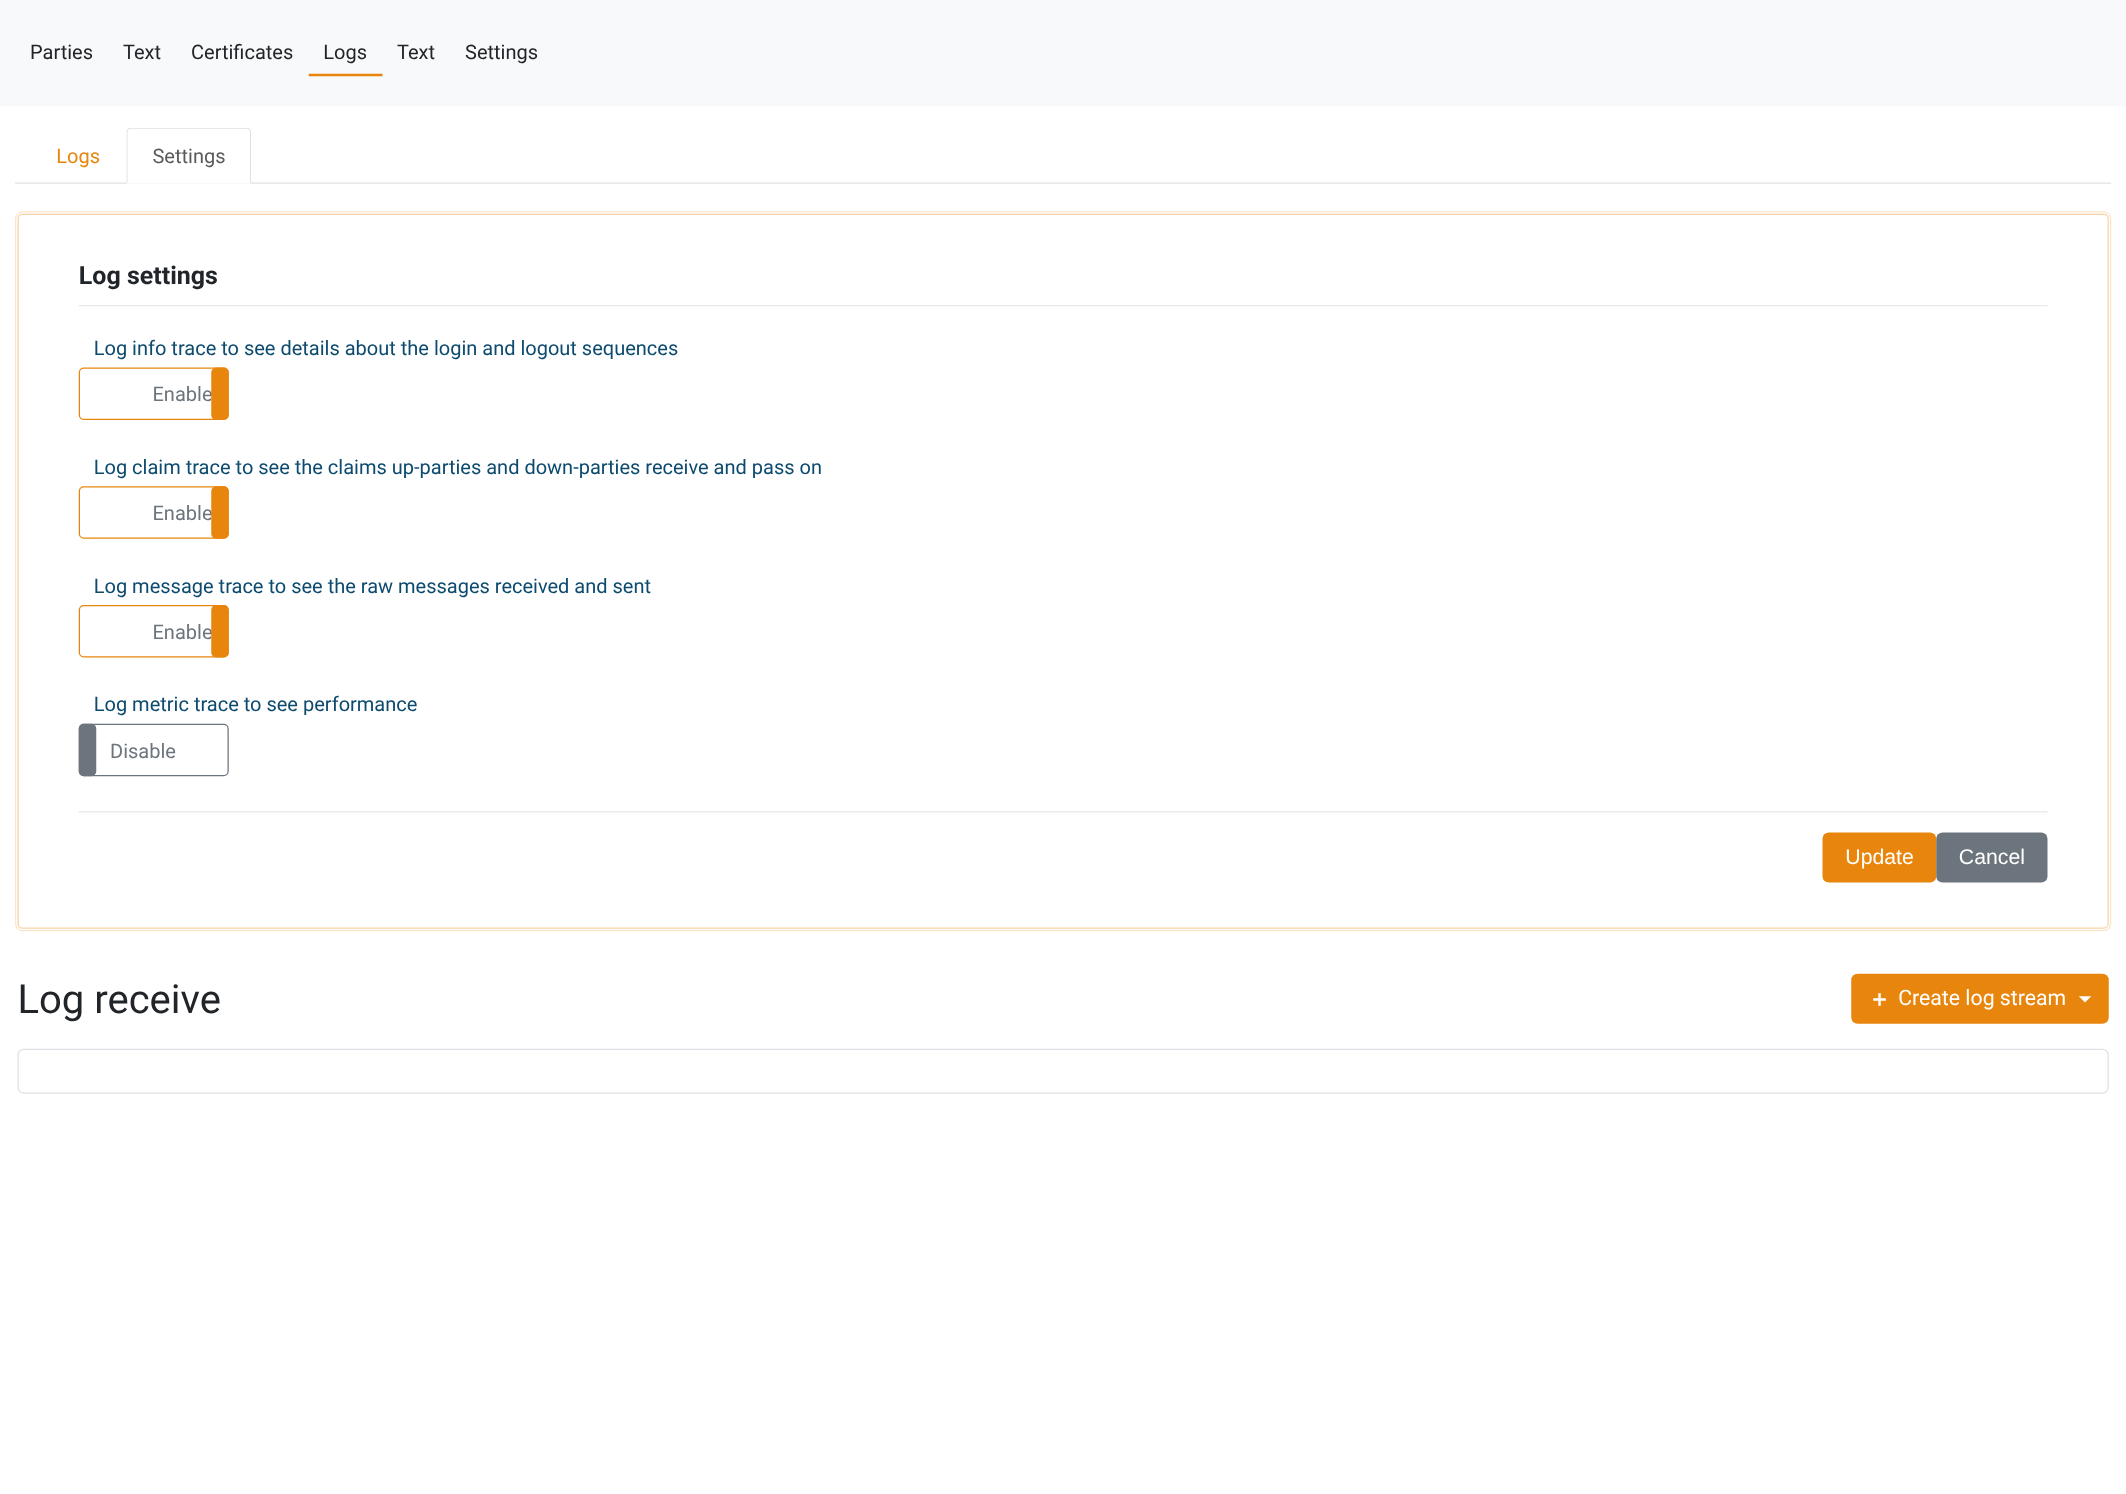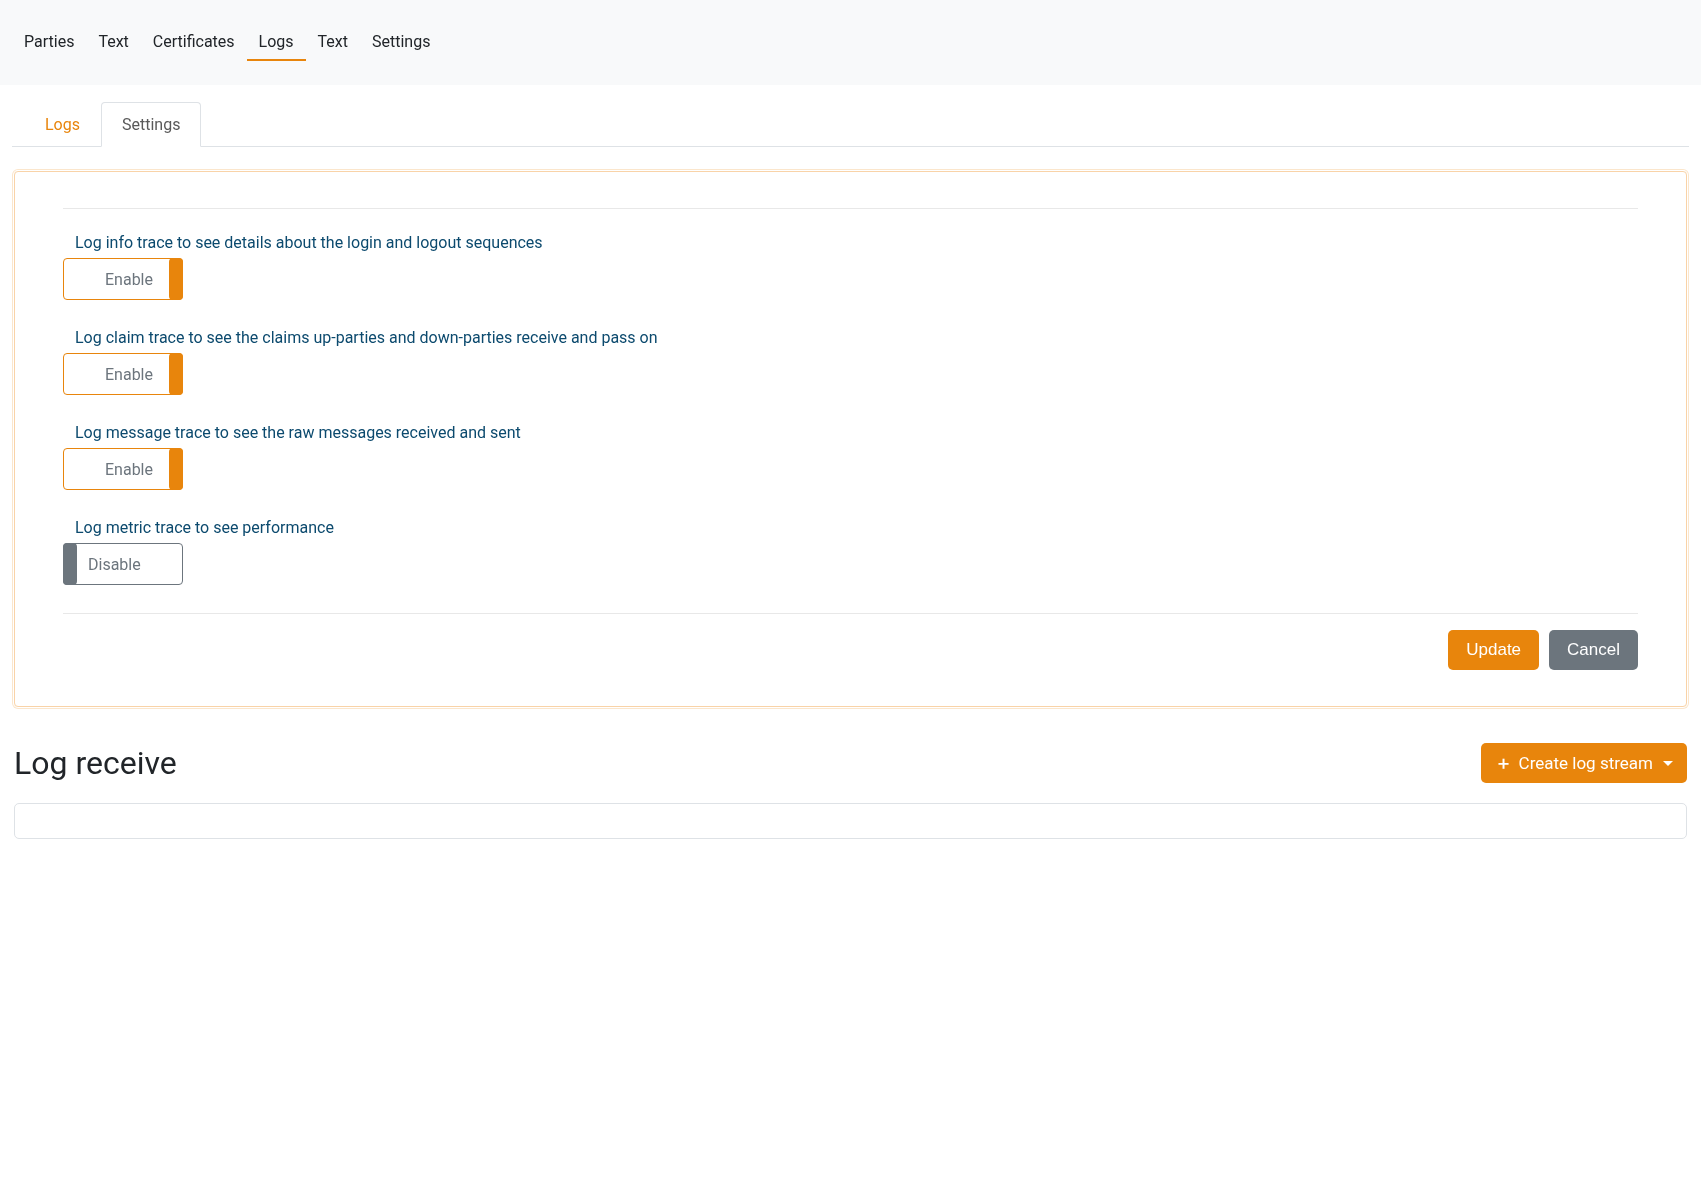--- a/index.html
+++ b/index.html
@@ -84,21 +84,21 @@
       border: 1px solid #e8850c;
       border-radius: 4px;
       height: 42px;
       width: 120px;
       padding: 0 12px;
       background: #fff;
       color: #6c757d;
       font-size: 16px;
       cursor: pointer;
       position: relative;
-      justify-content: center;
+      justify-content: flex-end;
     }
     .toggle .handle {
       position: absolute;
       width: 14px;
       top: -1px;
       bottom: -1px;
       background: #e8850c;
       border-radius: 4px;
     }
     .toggle.on .handle { right: -1px; }
@@ -117,21 +117,20 @@
       padding-left: 24px;
     }
     .hr2 {
       border: none;
       border-top: 1px solid #e8e8e8;
       margin: 24px 0 16px 0;
     }
     .actions {
       display: flex;
       justify-content: flex-end;
-      gap: 10px;
     }
     .btn {
       padding: 10px 18px;
       border-radius: 5px;
       border: none;
       font-size: 17px;
       cursor: pointer;
       color: #fff;
     }
     .btn-primary { background: #e8850c; }
@@ -189,20 +188,21 @@
 </div>
 
 <div class="content">
 
   <div class="subtabs">
     <div class="subtab inactive">Logs</div>
     <div class="subtab active">Settings</div>
   </div>
 
   <div class="settings-panel">
+    <h2 class="settings-title">Log settings</h2>
     <hr class="hr">
 
     <div class="setting-block">
       <div class="setting-desc">Log info trace to see details about the login and logout sequences</div>
       <div class="toggle on">
         <span>Enable</span>
         <span class="handle"></span>
       </div>
     </div>
 

